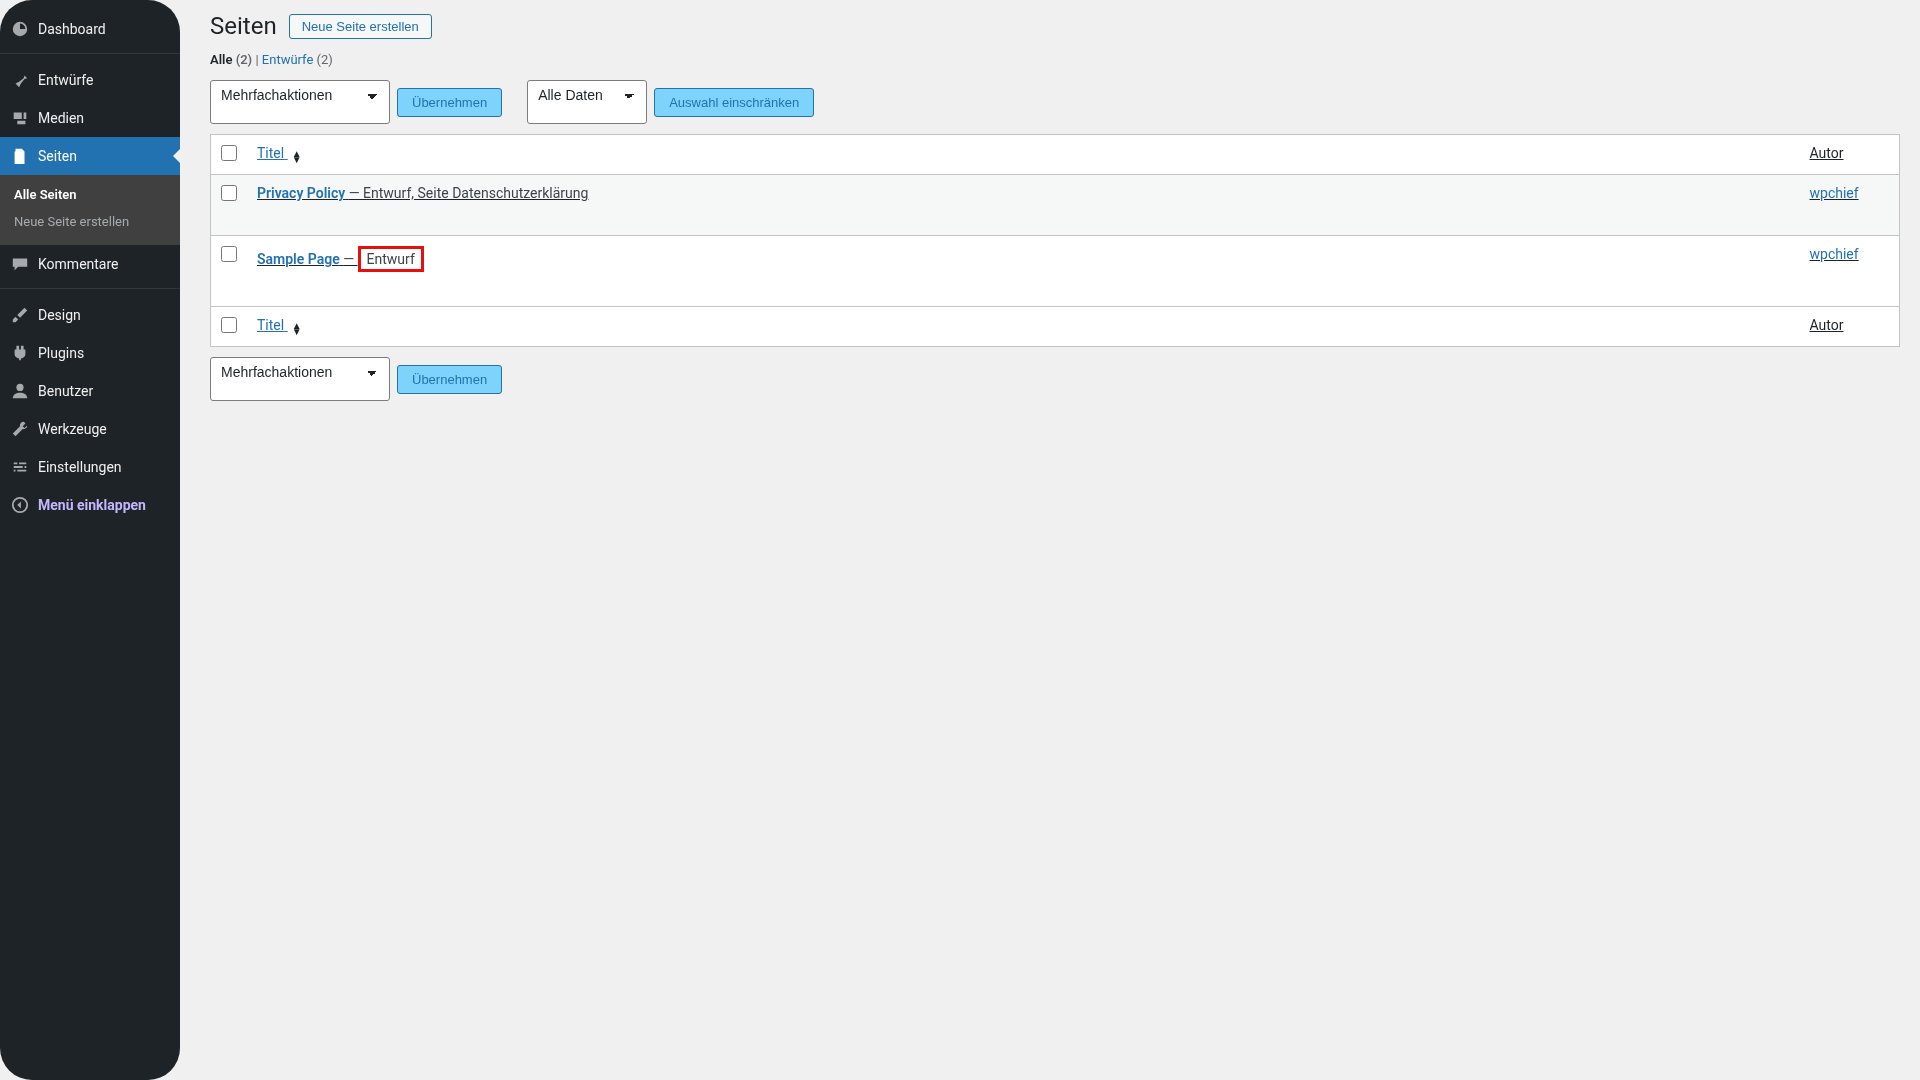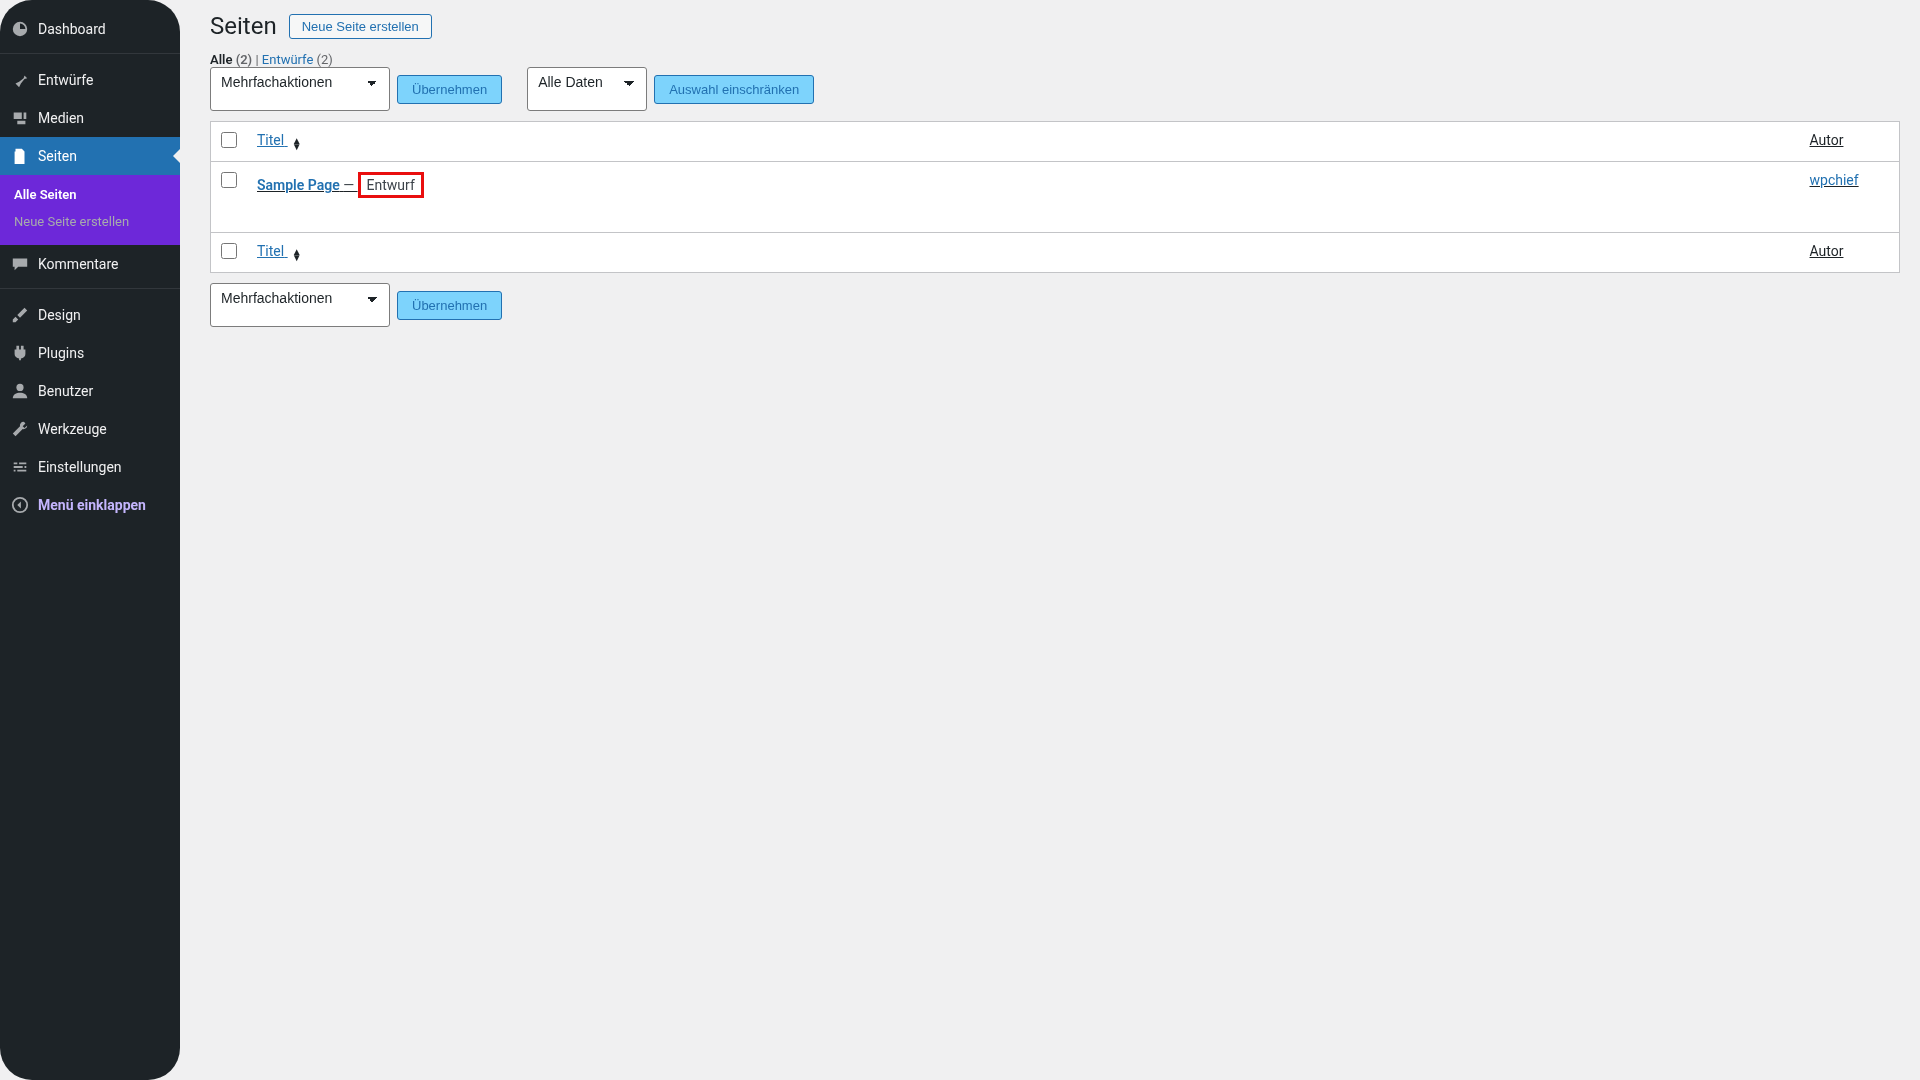--- a/index.html
+++ b/index.html
@@ -44,37 +44,37 @@
     content:"";
     position:absolute;
     right:-1px;
     width:0;height:0;
     border:8px solid transparent;
     border-right-color:#f0f0f1;
   }
   .menu-item{position:relative;}
   .menu-item.collapse { color:#c4b5fd;font-weight:bold; }
   .menu-sep { height:8px; border-top:1px solid #32373c; margin:5px 0 0 0;}
-  .submenu { background:#6d28d9; padding:6px 0 10px 0;}
+  .submenu { background:#404040; padding:6px 0 10px 0;}
   .submenu-item { padding:6px 14px; color:#a7aaad; font-size:13px; cursor:pointer;}
   .submenu-item.current { font-weight:600; color:#fff;}
 
   
   .main {
     margin-left:180px;
     padding:12px 20px 30px 30px;
   }
   .page-head{ display:flex; align-items:center; gap:12px; margin-bottom:12px; }
   .page-head h1{ font-size:24px; font-weight:400; color:#1d2327;}
   .page-head .add-new{ 
     border:1px solid #2271b1; color:#2271b1; background:#f6f7f7;
     padding:4px 12px; border-radius:3px; font-size:13px; cursor:pointer;
   }
 
-  .subsubsub{ font-size:13px; color:#64666a; margin-bottom:0;}
+  .subsubsub{ font-size:13px; color:#64666a; margin-bottom:13px;}
   .subsubsub .cur{ color:#1d2327; font-weight:600;}
   .subsubsub a{ color:#2271b1; cursor:pointer; text-decoration:none;}
   .subsubsub .count{ color:#64666a;}
 
   .tablenav{ display:flex; align-items:center; gap:7px; margin-bottom:10px;}
   .wp-select{
     background:#fff; border:1px solid #7c7c7c; border-radius:3px;
     padding:6px 30px 20px 10px; font-size:14px; color:#1d2327;
     appearance:none;
     background-image: linear-gradient(45deg, transparent 50%, #1d2327 50%), linear-gradient(135deg, #1d2327 50%, transparent 50%);
@@ -265,20 +265,29 @@
           <input type="checkbox" style="">
         </th>
         <th>
           <span>Titel</span>
           <span class="sort-indicator">▲<br>▼</span>
         </th>
         <th class="author-col">Autor</th>
       </tr>
     </thead>
     <tbody>
+      <tr class="alt">
+        <td class="check-col"><input type="checkbox" style=""></td>
+        <td>
+          <a class="link">Privacy Policy</a>
+          <span class="meta"> — Entwurf, Seite Datenschutzerklärung</span>
+          <div style="height:24px;"></div>
+        </td>
+        <td class="author-col"><a>wpchief</a></td>
+      </tr>
       <tr>
         <td class="check-col"><input type="checkbox" style=""></td>
         <td>
           <a class="link">Sample Page</a>
           <span class="meta"> — </span><span class="highlight-box"><span class="meta">Entwurf</span></span>
           <div style="height:24px;"></div>
         </td>
         <td class="author-col"><a>wpchief</a></td>
       </tr>
     </tbody>

